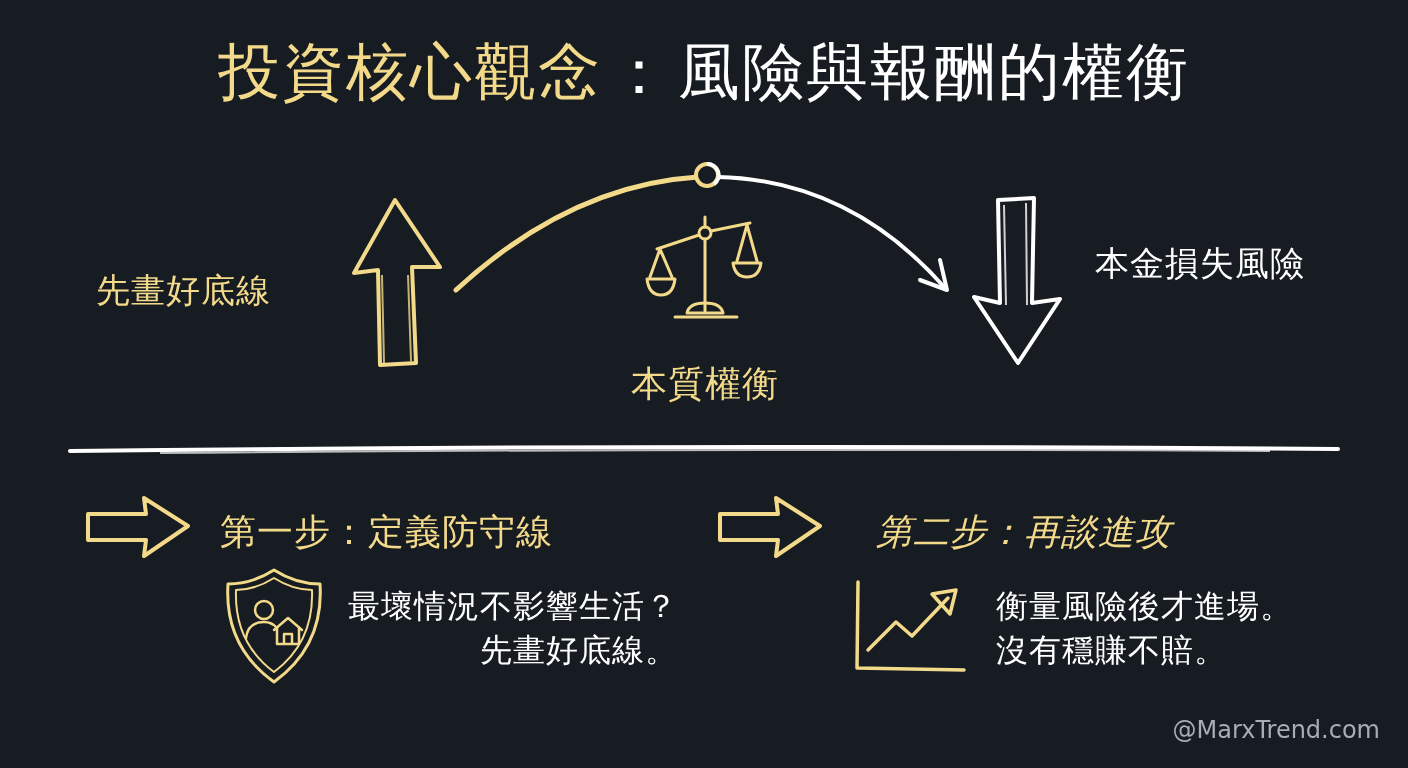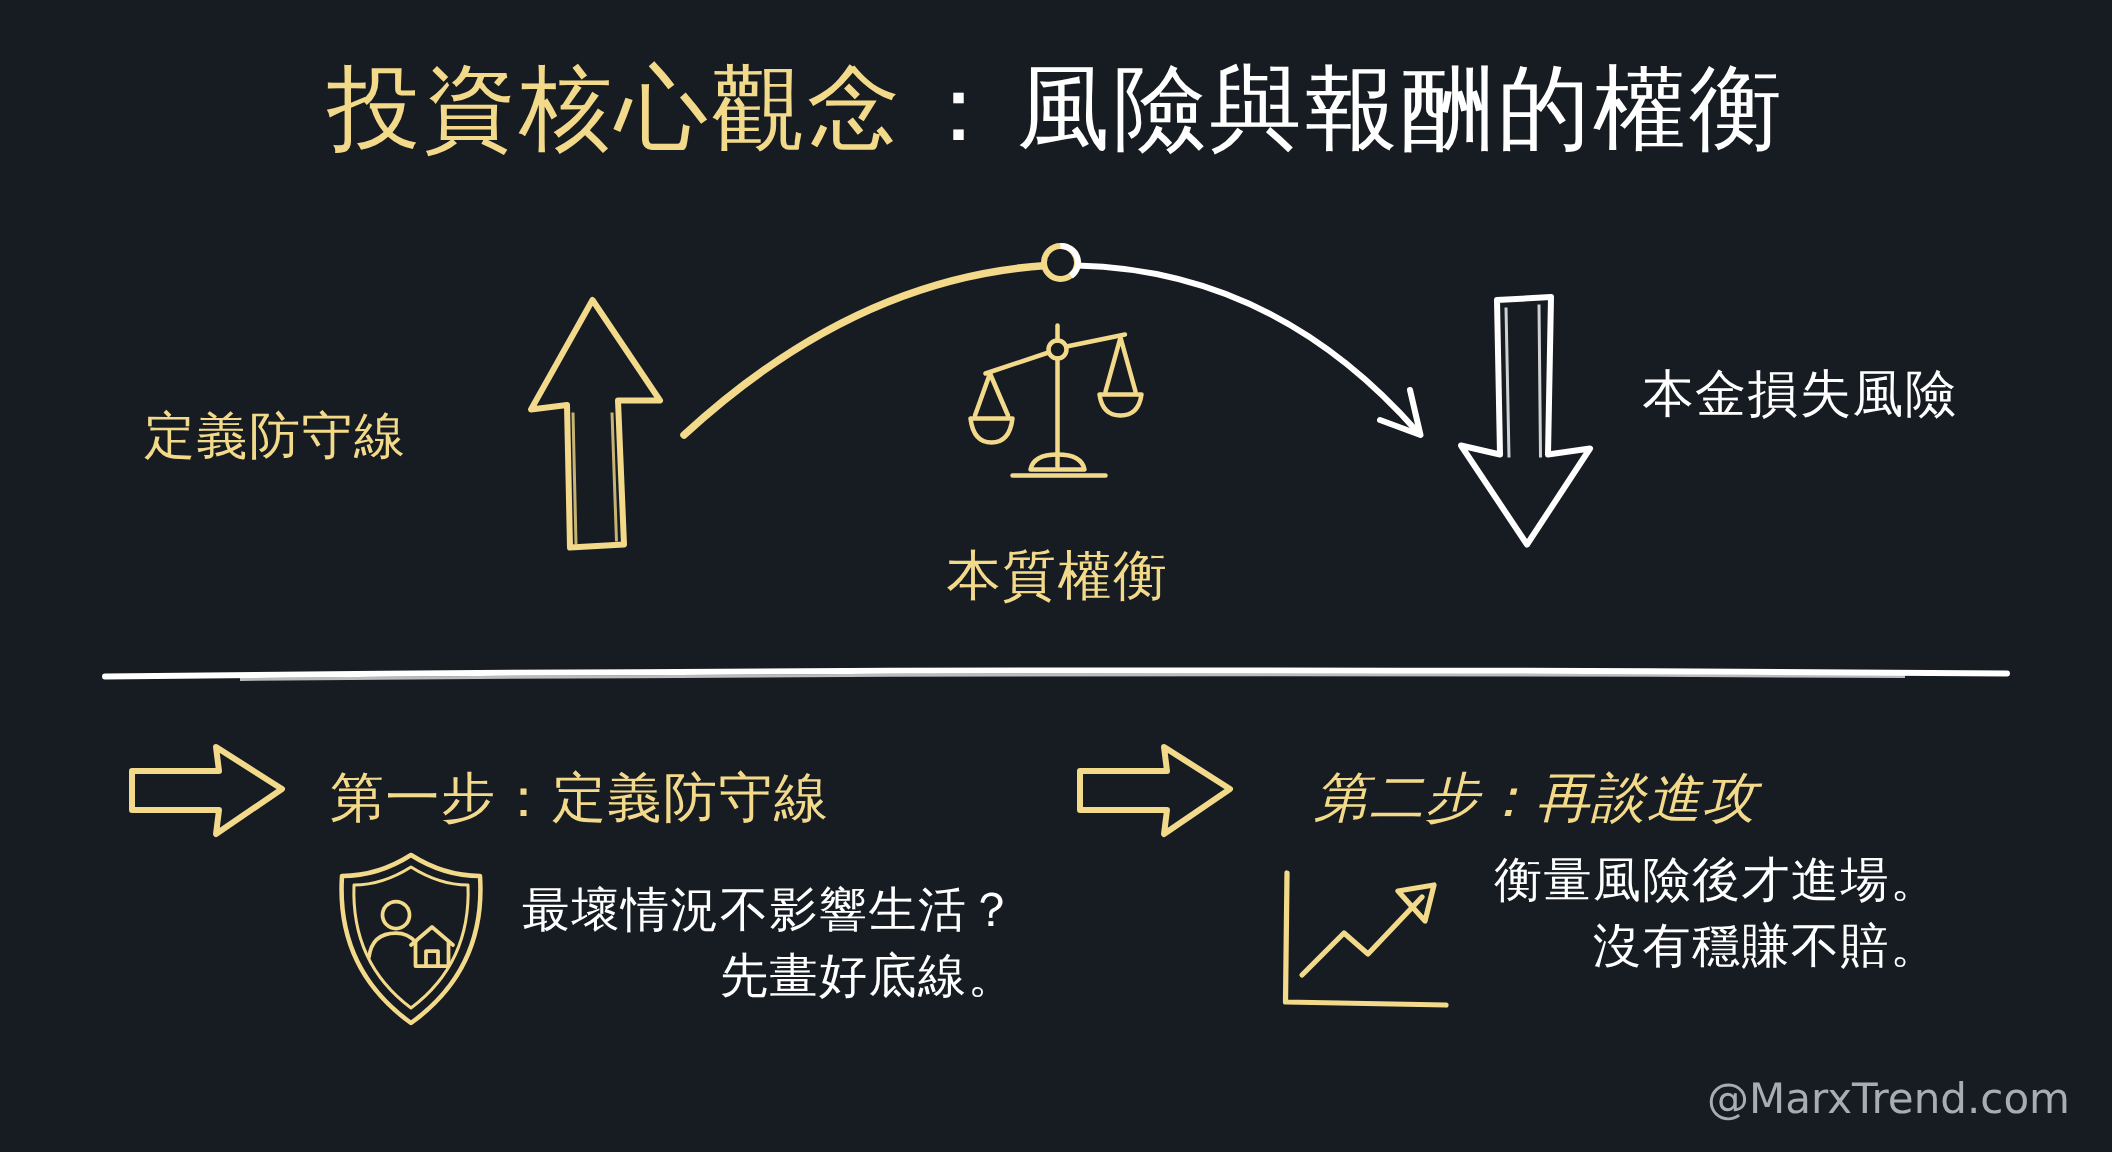--- a/index.html
+++ b/index.html
@@ -21,33 +21,33 @@
 
   .label-left { left: 96px; top: 268px; font-size: 34px; letter-spacing: 1px; }
   .label-center { left: 600px; top: 360px; width: 210px; text-align: center; font-size: 36px; letter-spacing: 1px; }
   .label-right { left: 1070px; top: 240px; width: 260px; text-align: center; font-size: 34px; line-height: 46px; letter-spacing: 1px; }
 
   .step-title { font-size: 36px; letter-spacing: 1px; white-space: nowrap; }
   .step1-title { left: 220px; top: 508px; }
   .step2-title { left: 876px; top: 508px; font-style: italic; }
   .step-desc { font-size: 32px; line-height: 44px; letter-spacing: 1px; white-space: nowrap; }
   .step1-desc { left: 348px; top: 584px; text-align: right; }
-  .step2-desc { left: 996px; top: 564px; text-align: right; }
+  .step2-desc { left: 996px; top: 584px; }
 
-  .watermark { right: 28px; top: 716px; font-size: 28px; color: #a7adb3; font-family: "DejaVu Sans", sans-serif; }
+  .watermark { right: 28px; top: 716px; font-size: 24px; color: #a7adb3; font-family: "DejaVu Sans", sans-serif; }
   svg { position: absolute; overflow: visible; }
 </style>
 </head>
 <body>
 
 <div class="abs title">
   <span class="gold">投資核心觀念</span><span class="sep">：</span><span class="white">風險與報酬的權衡</span>
 </div>
 
-<div class="abs label-left gold">定義防守線</div>
+<div class="abs label-left gold">先畫好底線</div>
 
 <svg style="left:350px; top:195px;" width="95" height="175" viewBox="0 0 95 175">
   <path d="M30 170 L28 75 L4 78 L45 5 L90 72 L62 72 L66 168 Z" fill="none" stroke="#f3d98a" stroke-width="4" stroke-linejoin="round"></path>
   <path d="M34 168 L32 80 M58 80 L61 166" fill="none" stroke="#f3d98a" stroke-width="2" opacity="0.8"></path>
 </svg>
 
 <svg style="left:450px; top:160px;" width="520" height="160" viewBox="0 0 520 160">
   <path d="M6 130 Q 120 25 248 17" fill="none" stroke="#f3d98a" stroke-width="5" stroke-linecap="round"></path>
   <path d="M268 17 Q 400 20 495 128" fill="none" stroke="#ffffff" stroke-width="4" stroke-linecap="round"></path>
   <path d="M490 100 L497 130 L470 120" fill="none" stroke="#ffffff" stroke-width="4" stroke-linecap="round" stroke-linejoin="round"></path>

